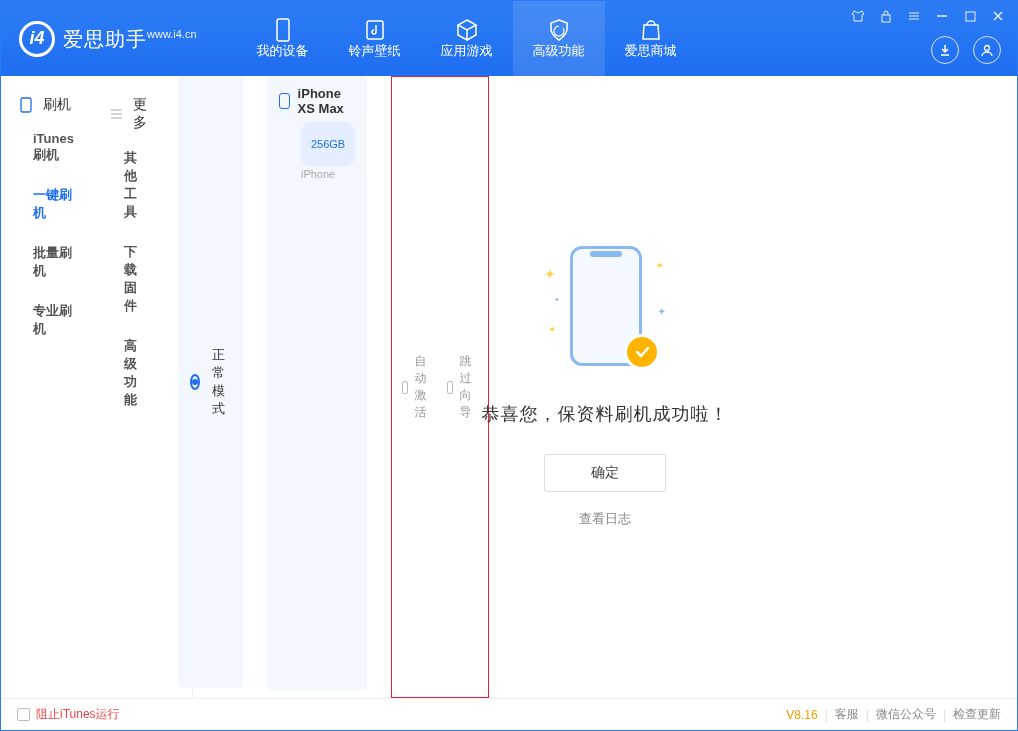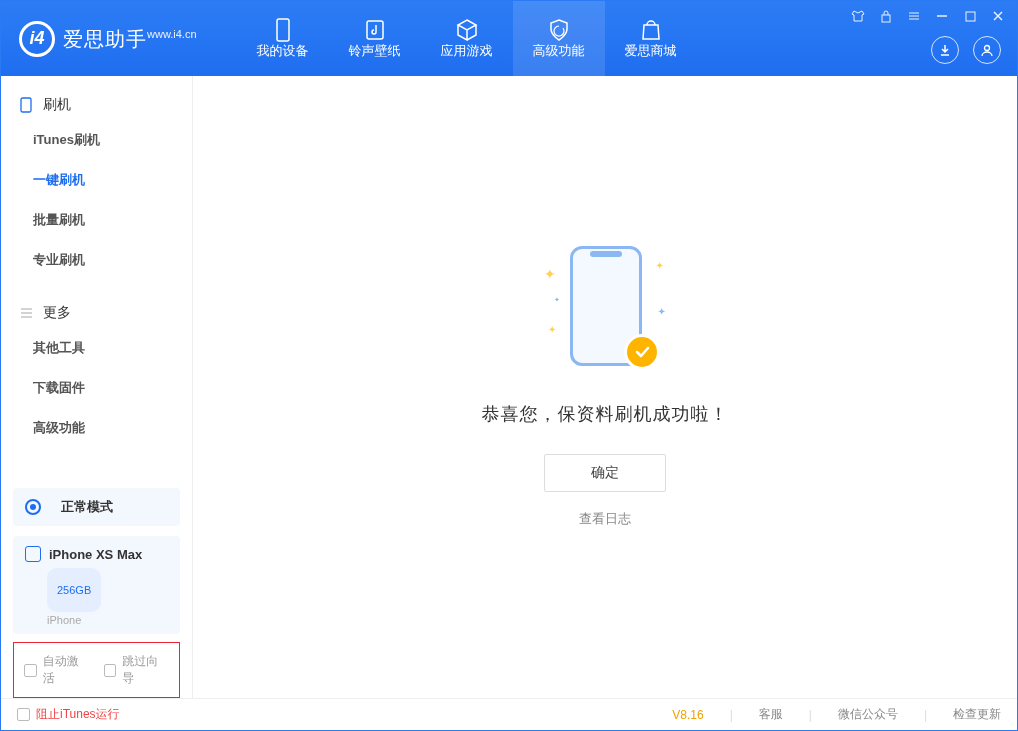--- a/index.html
+++ b/index.html
@@ -17,28 +17,28 @@
 .nav-item { width:92px; display:flex; flex-direction:column; align-items:center; justify-content:center; cursor:pointer; font-size:13px; }
 .nav-item.active { background:rgba(255,255,255,.12); }
 .nav-icon { width:24px; height:24px; display:flex; align-items:center; justify-content:center; }
 .header-right { position:absolute; right:10px; top:6px; display:flex; gap:10px; font-size:12px; align-items:center;}
 .header-right-btn { cursor:pointer; opacity:.9; display:flex; align-items:center; justify-content:center; width:18px; height:18px;}
 .header-bottom-icons { position:absolute; right:16px; bottom:12px; display:flex; gap:14px;}
 .circ-btn { width:28px; height:28px; border:1.5px solid rgba(255,255,255,.8); border-radius:50%; display:flex; align-items:center; justify-content:center; cursor:pointer;}
 
 
 .body { flex:1; display:flex; min-height:0;}
-.sidebar { width:192px; border-right:1px solid #eee; display:flex; flex-direction:column; }
+.sidebar { width:192px; border-right:1px solid #eee; display:flex; flex-direction:row; }
 .sb-section { padding:14px 0 4px 0;}
 .sb-head { display:flex; align-items:center; padding:6px 18px; font-size:14px; color:#333; font-weight:500; gap:10px;}
 .sb-head .ico { width:14px; height:14px; display:flex; align-items:center; justify-content:center;}
 .sb-item { padding:11px 18px 11px 32px; font-size:13px; color:#555; cursor:pointer;font-weight:bold;}
 .sb-item.active { color:#1f6ef0; }
 .sb-spacer { flex:1; }
-.mode-box { margin:0 12px 10px; background:#f3f7fe; border-radius:4px; padding:10px 12px; font-size:13px; color:#333; display:flex; align-items:center; gap:20px;font-weight:bold;}
+.mode-box { margin:0 12px 10px; background:#f3f7fe; border-radius:4px; padding:10px 12px; font-size:13px; color:#333; display:flex; align-items:center; gap:12px;}
 .mode-dot { width:16px; height:16px; border-radius:50%; border:2px solid #1f6ef0; display:flex; align-items:center; justify-content:center;}
 .mode-dot::after{content:""; width:6px; height:6px; border-radius:50%; background:#1f6ef0;}
 .device-box { margin:0 12px 8px; background:#f3f7fe; border-radius:4px; padding:10px 12px 8px;}
 .device-title{ font-size:13px; font-weight:600; color:#333; display:flex; align-items:center; gap:8px;}
 .dev-ico{ width:16px;height:16px;border:1.5px solid #1f6ef0;border-radius:3px;}
 .storage-badge{ display:inline-block; margin:6px 0 2px 22px; background:#e4eefe; color:#1f6ef0; font-size:11px; padding:16px 10px; border-radius:10px;}
 .device-sub{ margin-left:22px; font-size:11px; color:#aaa;}
 .checks-row{ margin:0 12px 0; border:1.5px solid #e23; padding:10px 10px; display:flex; gap:14px; font-size:12px; color:#999;}
 .chk{ display:flex; align-items:center; gap:6px; cursor:pointer;}
 .chk-box{ width:13px; height:13px; border:1px solid #bbb; border-radius:2px; background:#fff;}
@@ -51,21 +51,21 @@
 .spark{ position:absolute; color:#ffd24d; }
 .spark.s1{ left:-6px; top:20px; font-size:14px;} .spark.s2{ left:-2px; top:78px; font-size:10px;} .spark.s3{ left:4px; top:50px; font-size:7px; color:#8bb7f2;}
 .spark.s4{ right:-4px; top:14px; font-size:10px;} .spark.s5{ right:-6px; top:60px; font-size:10px; color:#8bb7f2;}
 .msg{ font-size:18px; color:#333; margin-bottom:28px; letter-spacing:1px;}
 .ok-btn{ border:1px solid #ddd; background:#fff; padding:9px 46px; font-size:14px; color:#444; cursor:pointer; border-radius:2px;}
 .log-link{ margin-top:18px; font-size:13px; color:#888; cursor:pointer;}
 
 
 .status{ height:32px; border-top:1px solid #eee; display:flex; align-items:center; font-size:12px; color:#888; padding:0 16px;}
 .status .chk{ color:#ef4444;}
-.status-right{ margin-left:auto; display:flex; align-items:center; gap:26px;}
+.status-right{ margin-left:auto; display:flex; align-items:center; gap:7px;}
 .status-right .sep{ color:#ddd;}
 .ver{ color:#f0a000;}
 .slink{ cursor:pointer; color:#888;}
 </style>
 </head>
 <body>
 
 <div class="window">
 
   <div class="header">

